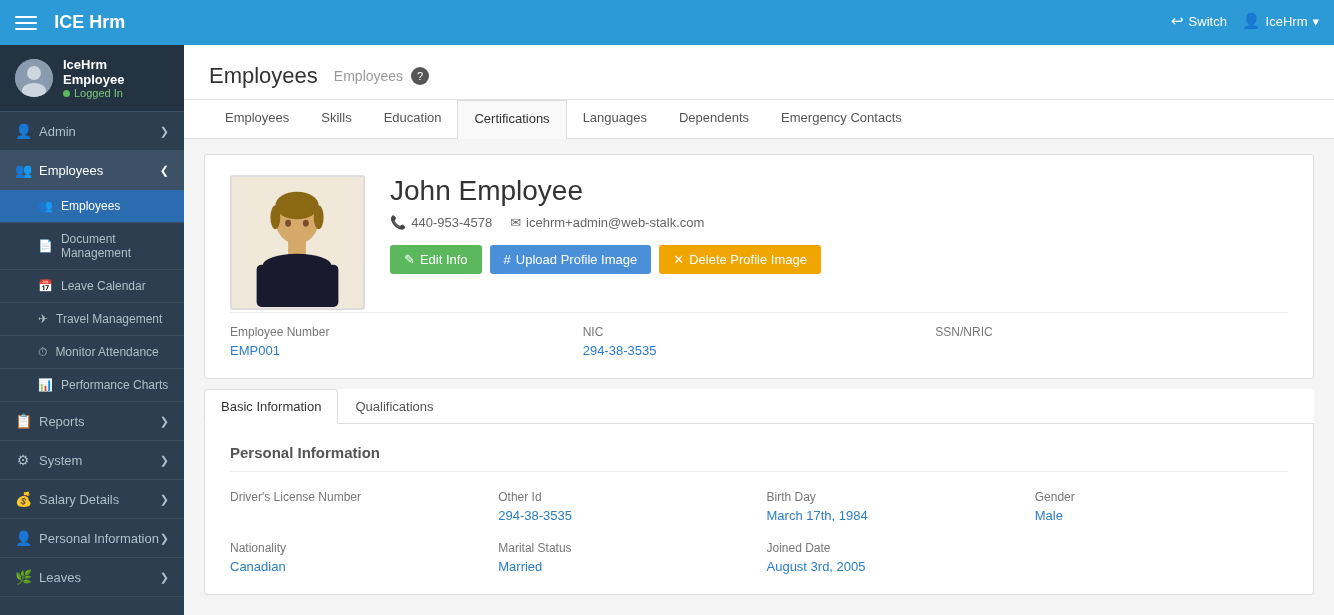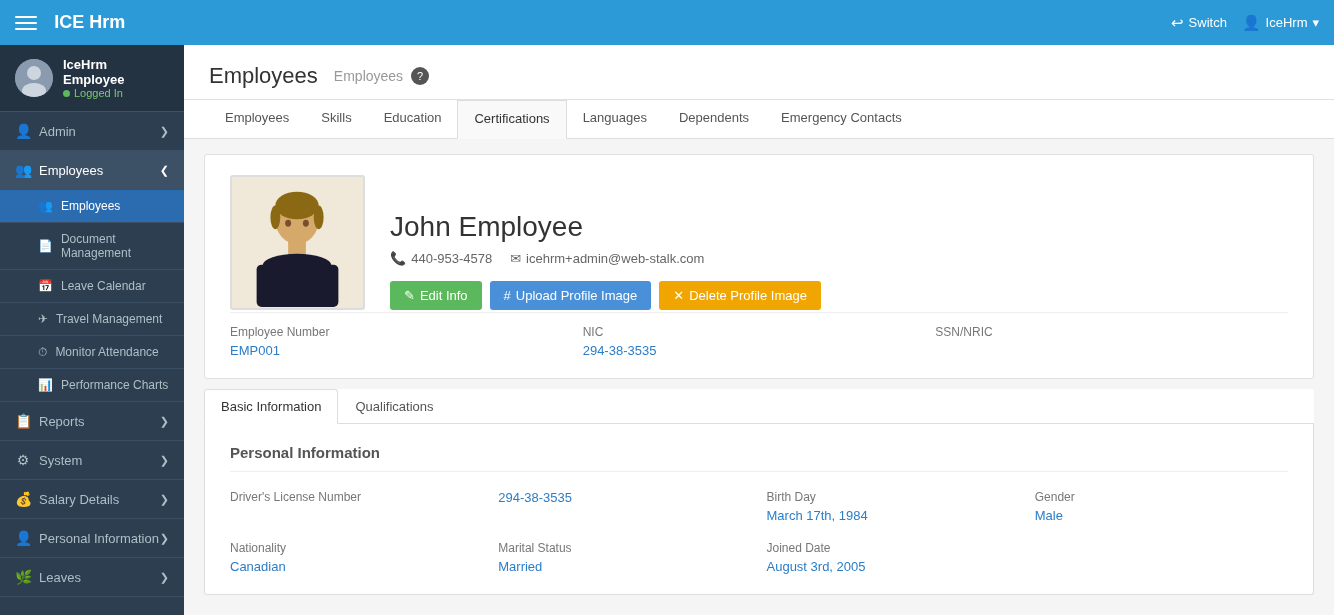--- a/index.html
+++ b/index.html
@@ -4,22 +4,22 @@
   <style>
     * { box-sizing: border-box; margin: 0; padding: 0; }
     body { font-family: 'Segoe UI', Arial, sans-serif; font-size: 13px; background: #f5f5f5; display: flex; flex-direction: column; height: 615px; overflow: hidden; }
 
     
     .navbar {
       background: #2b9ad6;
       color: white;
       height: 45px;
       display: flex;
-      align-items: center;
-      padding: 18px 15px;
+      align-items: flex-start;
+      padding: 12px 15px;
       justify-content: space-between;
       flex-shrink: 0;
     }
     .navbar-brand {
       font-size: 18px;
       font-weight: bold;
       color: white;
     }
     .navbar-center {
       display: flex;
@@ -200,21 +200,21 @@
     
     .profile-section {
       background: white;
       margin: 15px 20px 10px;
       padding: 20px 25px;
       border: 1px solid #e0e0e0;
       border-radius: 3px;
     }
     .profile-top {
       display: flex;
-      align-items: flex-end;
+      align-items: flex-start;
       gap: 25px;
     }
     .profile-avatar-wrap {
       width: 135px;
       height: 135px;
       border: 2px solid #ddd;
       border-radius: 3px;
       overflow: hidden;
       flex-shrink: 0;
       background: #f0e8d8;
@@ -561,20 +561,21 @@
     <div class="info-section">
       <h3>Personal Information</h3>
       <div class="info-grid">
 
         <div>
           <div class="info-field-label">Driver's License Number</div>
           <div class="info-field-value empty">&nbsp;</div>
         </div>
 
         <div>
+          <div class="info-field-label">Other Id</div>
           <div class="info-field-value">294-38-3535</div>
         </div>
 
         <div>
           <div class="info-field-label">Birth Day</div>
           <div class="info-field-value">March 17th, 1984</div>
         </div>
 
         <div>
           <div class="info-field-label">Gender</div>

